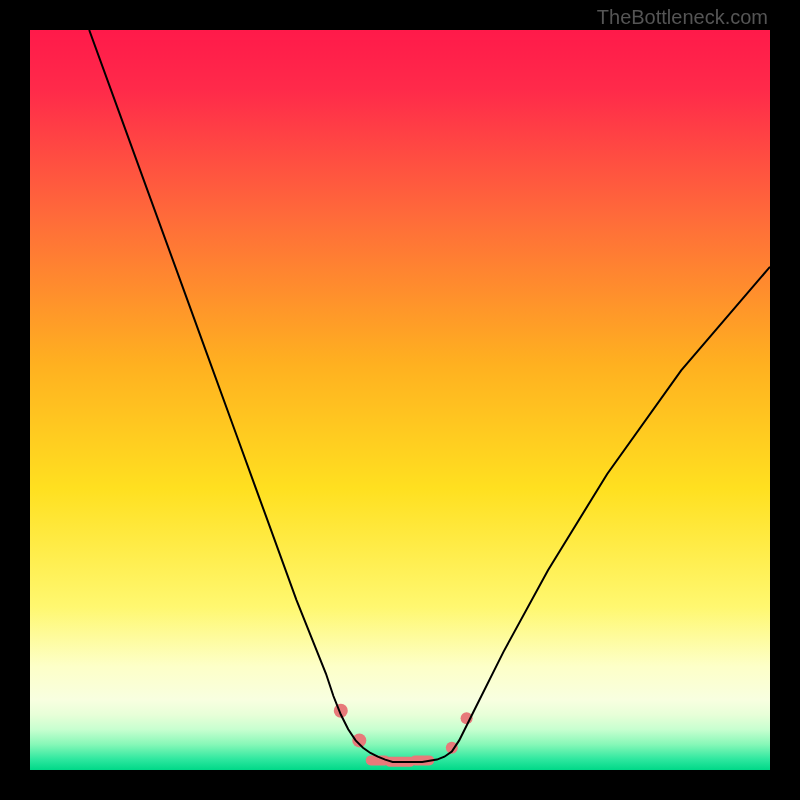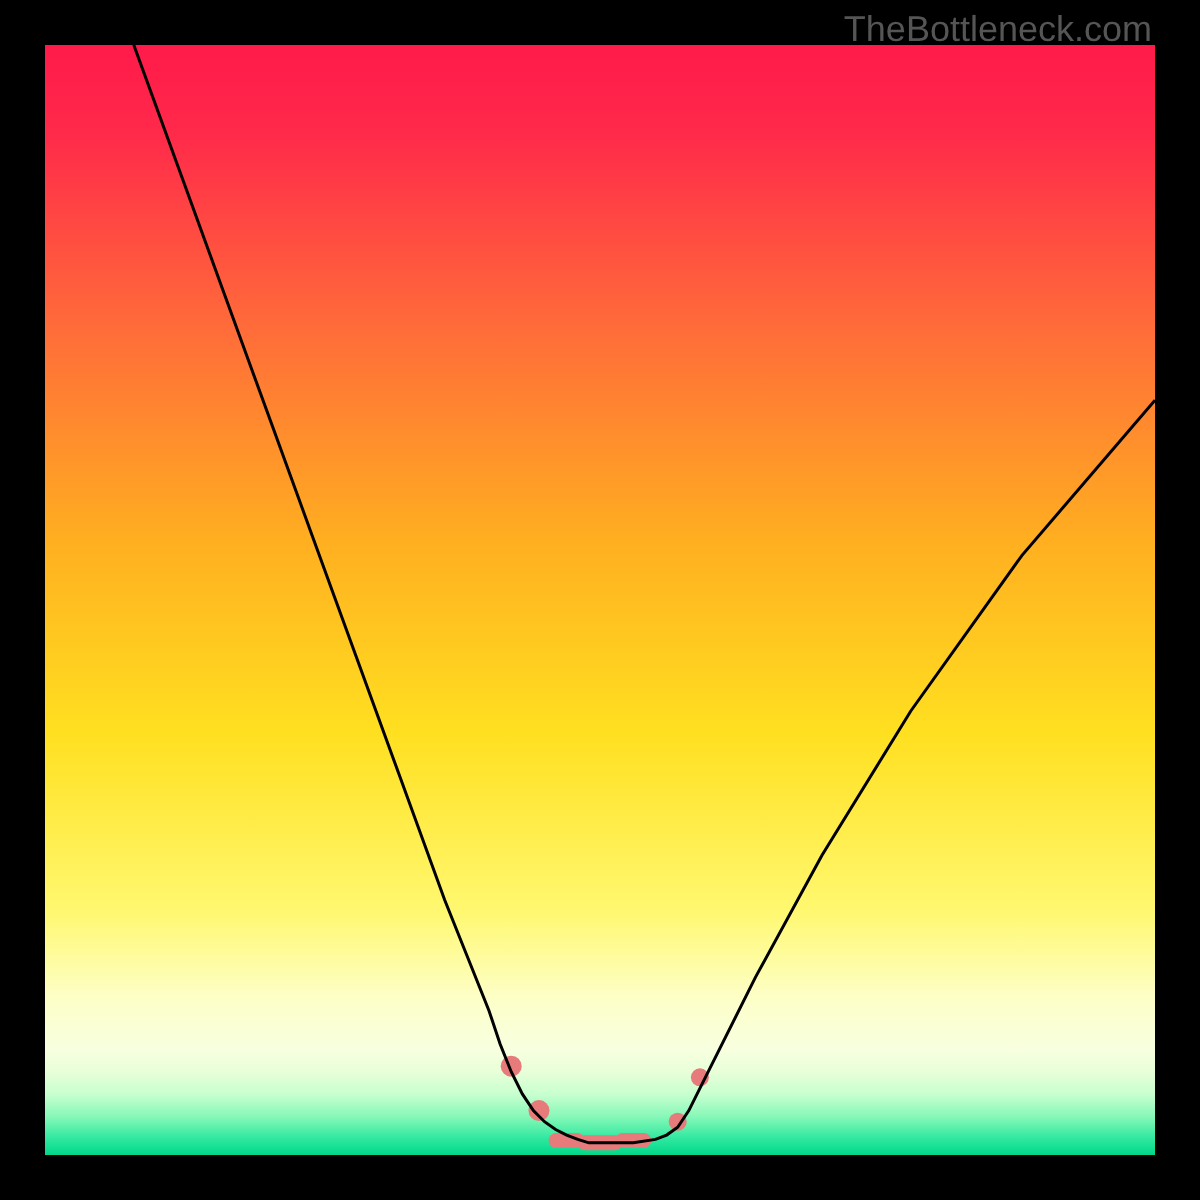--- a/index.html
+++ b/index.html
@@ -28,21 +28,21 @@
     left: 0;
     top: 0;
     width: 100%;
     height: 100%;
   }
   .watermark {
     position: absolute;
     top: 6px;
     right: 32px;
     color: #555;
-    font-size: 24px;
+    font-size: 20px;
     font-weight: 500;
     z-index: 10;
   }
   svg.curve-layer {
     position: absolute;
     left: 0;
     top: 0;
     width: 100%;
     height: 100%;
     z-index: 5;

